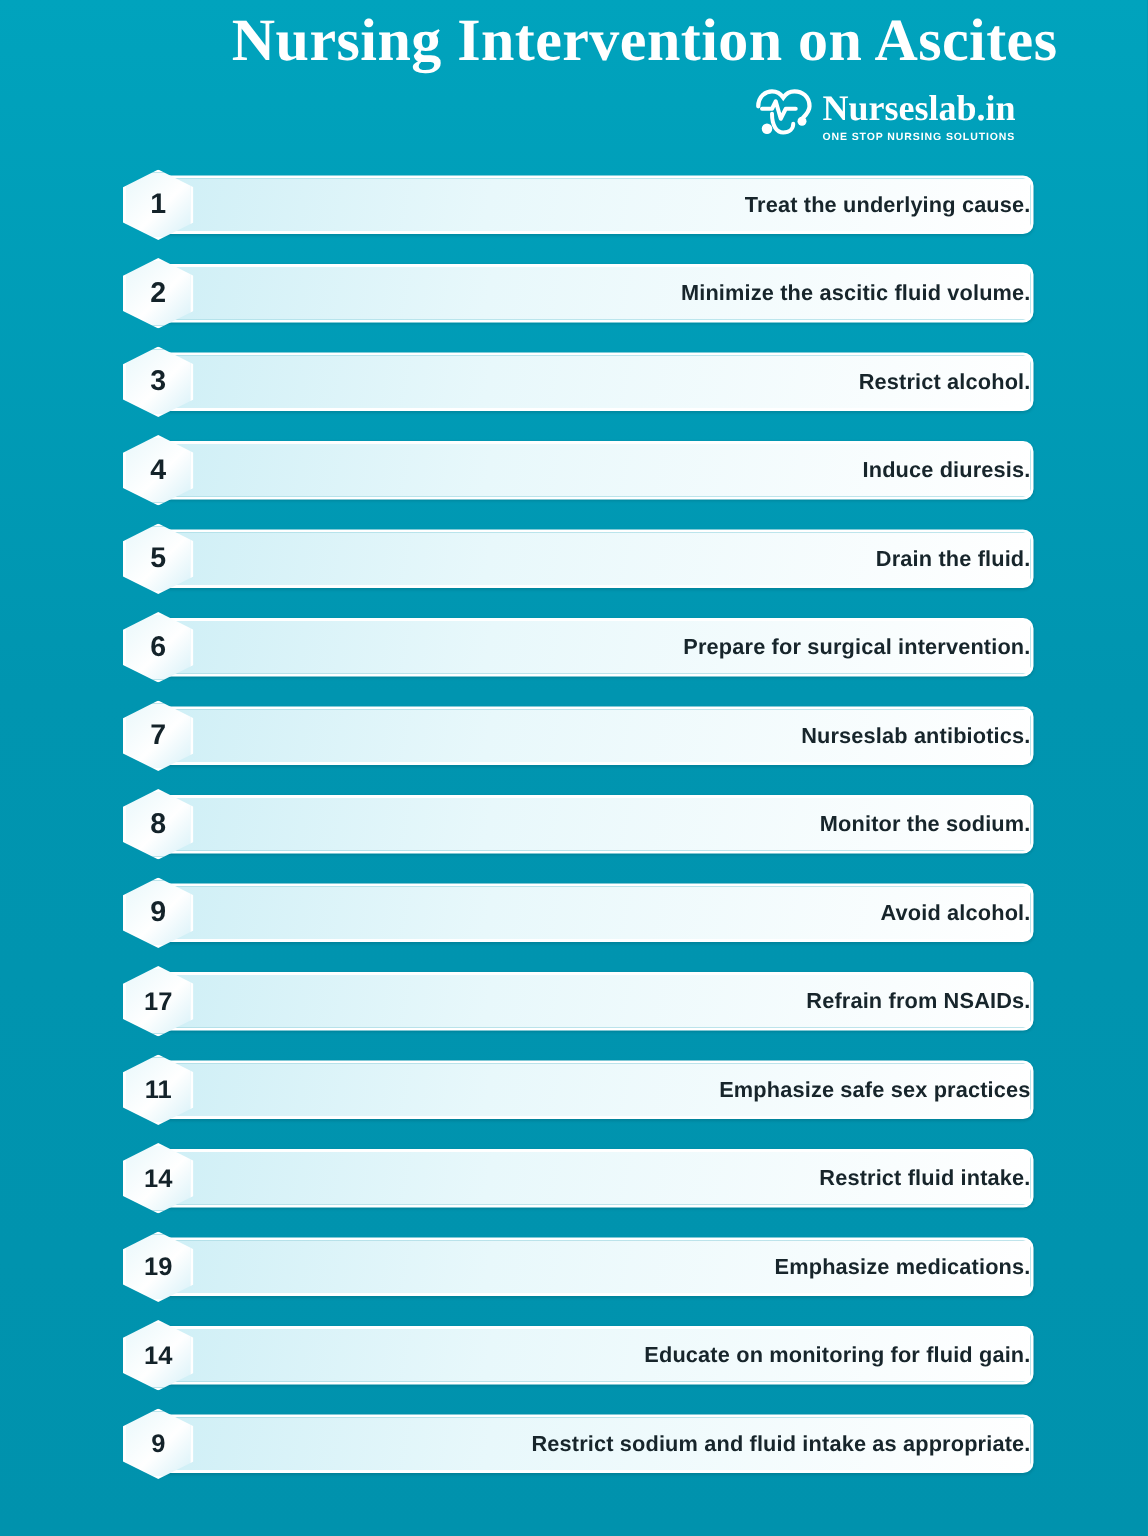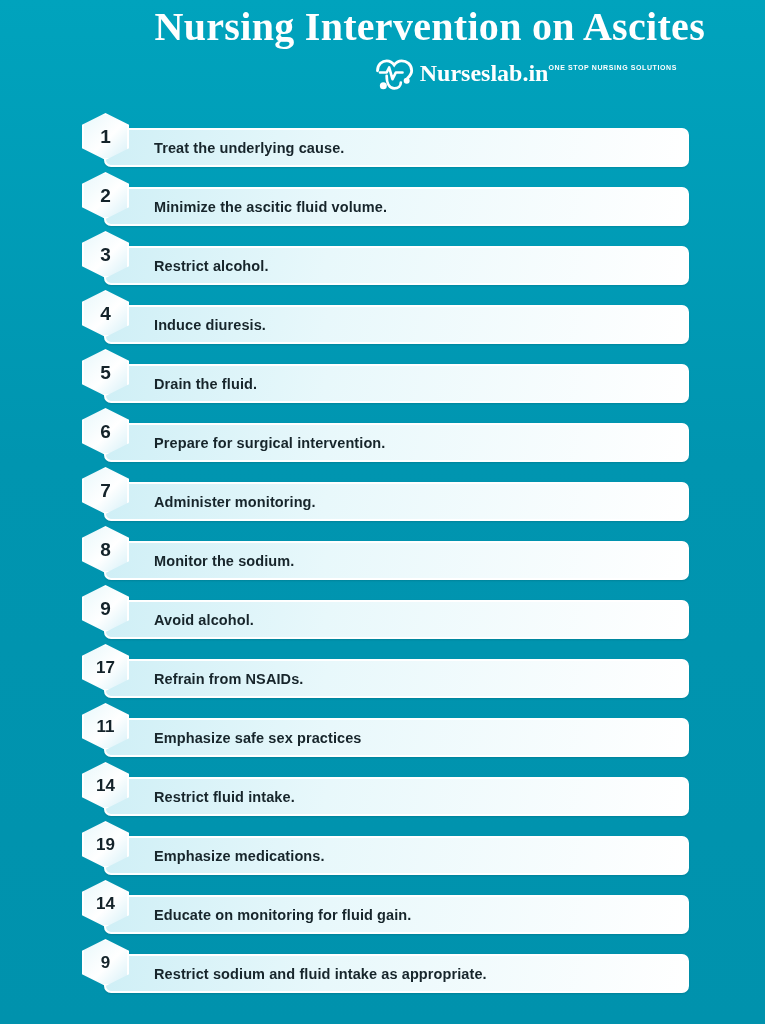--- a/index.html
+++ b/index.html
@@ -43,21 +43,21 @@
     gap: 5px;
   }
   .logo-mark {
     width: 40px;
     height: 34px;
     color: #ffffff;
     flex: none;
   }
   .logo-text {
     display: flex;
-    flex-direction: row;
+    flex-direction: column;
     align-items: flex-start;
     padding-top: 3px;
   }
   .logo-name {
     color: #ffffff;
     font-size: 24px;
     font-weight: bold;
     line-height: 1;
     font-family: "Liberation Serif", serif;
   }
@@ -83,28 +83,29 @@
 
   .row {
     position: relative;
     height: 49px;
   }
 
   .row-bar {
     position: absolute;
     left: 22px;
     right: 0;
-    top: 16px;
+    top: 5px;
     height: 39px;
     background: linear-gradient(100deg, #cfeff6 0%, #e8f8fb 38%, #ffffff 100%);
     border: 2px solid #ffffff;
     border-radius: 7px;
     box-shadow: 0 1px 2px rgba(0,0,0,0.12);
     display: flex;
     align-items: center;
+    justify-content: flex-end;
   }
 
   .row-text {
     padding-left: 48px;
     color: #17252b;
     font-size: 14.5px;
     font-weight: bold;
     letter-spacing: 0.1px;
   }
 
@@ -198,21 +199,21 @@
       <div class="row">
         <div class="row-bar">
           <div class="row-text">Prepare for surgical intervention.</div>
         </div>
         <div class="badge">
           <span class="badge-num">6</span>
         </div>
       </div>
       <div class="row">
         <div class="row-bar">
-          <div class="row-text">Administer monitoring.</div>
+          <div class="row-text">Nurseslab antibiotics.</div>
         </div>
         <div class="badge">
           <span class="badge-num">7</span>
         </div>
       </div>
       <div class="row">
         <div class="row-bar">
           <div class="row-text">Monitor the sodium.</div>
         </div>
         <div class="badge">

